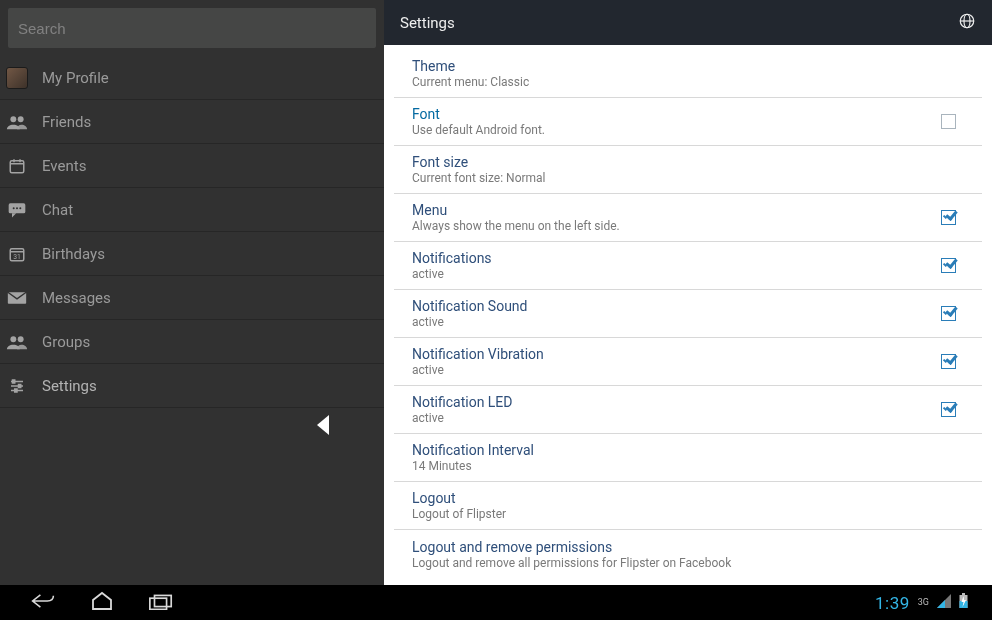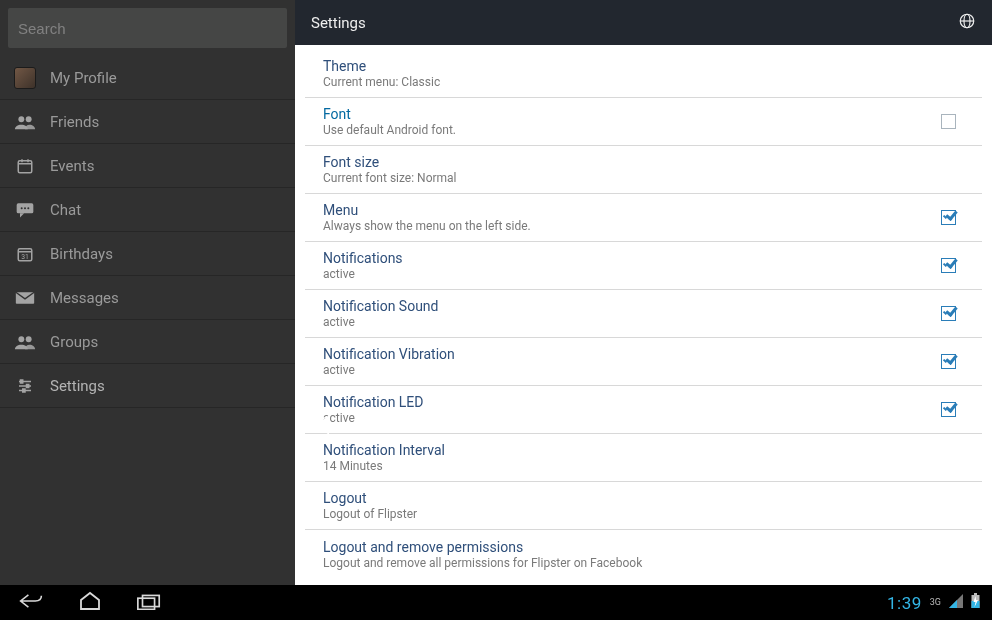--- a/index.html
+++ b/index.html
@@ -2,29 +2,29 @@
 <html><head>
 <meta charset="utf-8">
 <style>
   * { box-sizing: border-box; margin: 0; padding: 0; }
   html, body { width: 992px; height: 620px; overflow: hidden; font-family: "Segoe UI", Roboto, Arial, sans-serif; }
   body { display: flex; flex-direction: column; background: #000; }
 
   .app { display: flex; flex: 1; height: 585px; position: relative; }
 
   
-  .sidebar { width: 295px; background: #3c3c3c; display: flex; flex-direction: column; position: relative; }
+  .sidebar { width: 384px; background: #3c3c3c; display: flex; flex-direction: column; position: relative; }
   .sidebar::after { content: ""; position: absolute; top: 0; right: 0; bottom: 0; width: 0; }
   .dark-overlay { position: absolute; inset: 0; background: rgba(0,0,0,0.18); pointer-events: none; }
 
   .search-box { margin: 8px; height: 40px; background: #555655; border-radius: 2px; display: flex; align-items: center; padding: 0 10px; }
   .search-box input { border: none; outline: none; background: transparent; color: #b8b8b8; font-size: 15px; width: 100%; }
   .search-box input::placeholder { color: #9e9e9e; }
 
-  .side-item { display: flex; align-items: center; height: 44px; padding: 0 14px; border-bottom: 1px solid #2f2f2f; color: #bcbcbc; font-size: 15px; cursor: pointer; position: relative; }
+  .side-item { display: flex; align-items: center; height: 44px; padding: 0 6px; border-bottom: 1px solid #2f2f2f; color: #bcbcbc; font-size: 15px; cursor: pointer; position: relative; }
   .side-item.active { color: #dadada; }
   .side-item .icon { width: 22px; height: 22px; margin-right: 14px; display: inline-flex; align-items: center; justify-content: center; color: #c7c7c7; }
   .avatar-icon { width: 22px; height: 22px; border-radius: 3px; background: linear-gradient(135deg,#8b6b55,#4b3d33); border:1px solid #222; }
 
   
   .pointer { position: absolute; left: 317px; top: 415px; width: 0; height: 0; border-top: 10px solid transparent; border-bottom: 10px solid transparent; border-right: 12px solid #ffffff; z-index: 5; }
 
   
   .main { flex: 1; background: #ffffff; display: flex; flex-direction: column; }
   .main-header { height: 45px; background: #22272f; display: flex; align-items: center; padding: 0 16px; color: #eee; font-size: 15px; justify-content: space-between; }
@@ -38,21 +38,21 @@
   .row-title { color: #2f4f7a; font-size: 14px; font-weight: 400; margin-bottom: 1px; }
   .row-sub { color: #7a7a7a; font-size: 12px; }
 
   
   .chk { width: 15px; height: 15px; border: 1.5px solid #a9b4bd; background: #fff; margin-right: 8px; position: relative; display: inline-block; }
   .chk.checked::after { content: ""; position: absolute; left: 1px; top: 5px; width: 4px; height: 2px; background: #2a7db8; transform: rotate(45deg); }
   .chk.checked::before { content: ""; position: absolute; left: 4px; top: 0px; width: 11px; height: 7px; border-left: 3px solid #2a7db8; border-bottom: 3px solid #2a7db8; transform: rotate(-50deg); box-sizing: border-box; }
   .chk.checked { border-color: #2a7db8; }
 
   
-  .navbar { height: 35px; background: #000; display: flex; align-items: center; padding: 0 12px; color: #ddd; justify-content: space-between; }
+  .navbar { height: 35px; background: #000; display: flex; align-items: center; padding: 0 24px; color: #ddd; justify-content: space-between; }
   .nav-left { display: flex; gap: 34px; align-items: center; padding-left: 6px; }
   .nav-right { display: flex; gap: 8px; align-items: center; }
   .nav-icon { color: #d9d9d9; }
   .clock { color: #33b5e5; font-size: 17px; letter-spacing: 0.5px; }
   .sig { font-size: 9px; color: #bbb; line-height: 1; text-align: center; }
 </style>
 </head>
 <body>
 
 <div class="app">

